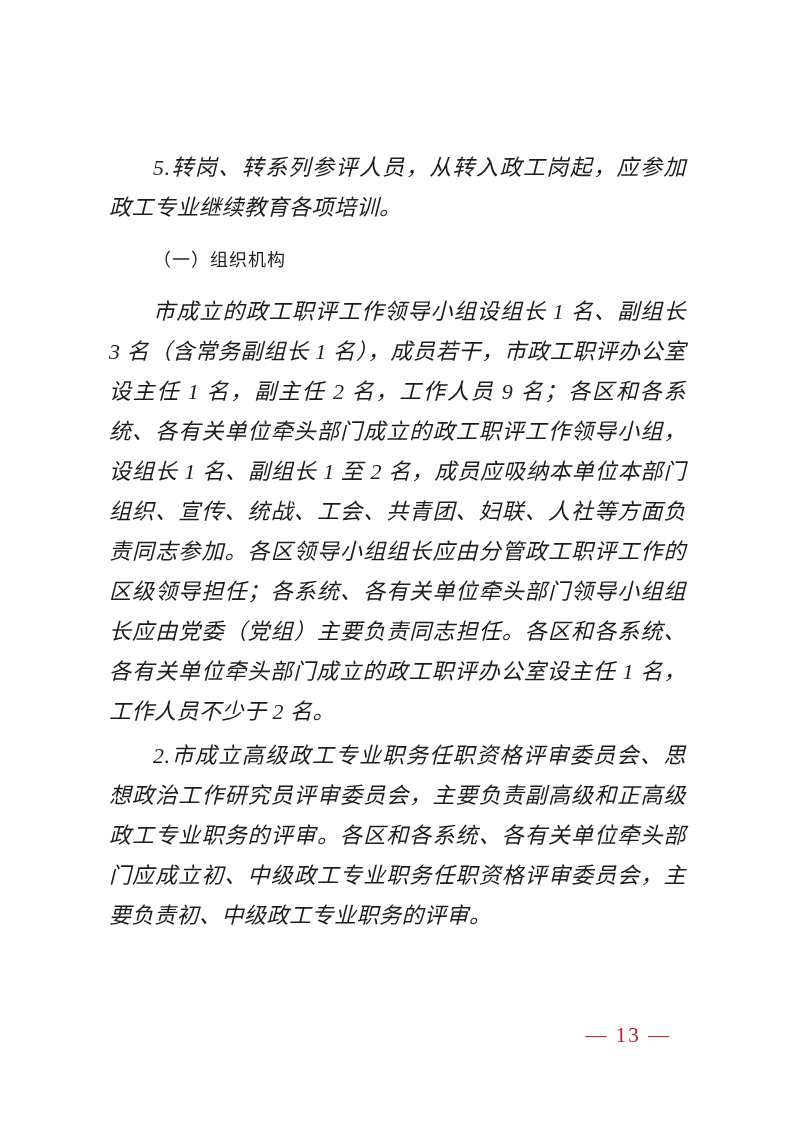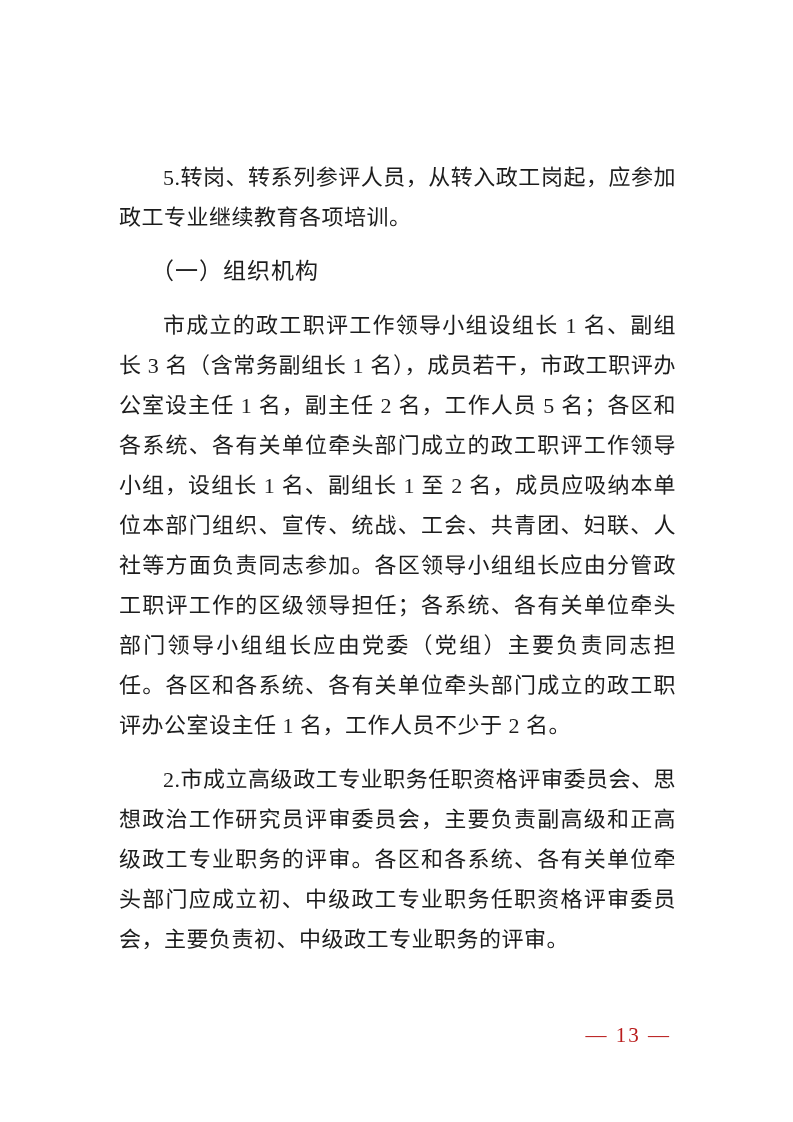--- a/index.html
+++ b/index.html
@@ -17,41 +17,42 @@
     font-family: "Liberation Serif", "DejaVu Serif", serif;
     color: #1c1c1c;
   }
   .content {
     position: absolute;
     left: 105px;
     top: 144px;
     width: 585px;
   }
   .para {
-    margin: 14px;
+    margin: 4px;
     font-size: 22px;
     line-height: 40px;
     letter-spacing: 0.5px;
     text-align: justify;
     text-indent: 2em;
     font-weight: 400;
+    font-style: italic;
   }
   .heading-1 {
     margin: 0;
     font-family: "Liberation Sans", "DejaVu Sans", sans-serif;
     font-weight: 700;
     font-size: 23px;
     line-height: 40px;
     letter-spacing: 0.5px;
     text-indent: 2em;
     color: #141414;
   }
   .heading-2 {
-    margin: 0;
-    font-size: 23px;
+    margin: 12px;
+    font-size: 18px;
     font-weight: 400;
     line-height: 40px;
     letter-spacing: 1px;
     text-indent: 2em;
     color: #1c1c1c;
   }
   .footer {
     position: absolute;
     top: 1021px;
     right: 122px;
@@ -62,17 +63,17 @@
     white-space: pre;
   }
 </style>
 </head>
 <body>
 
 <div class="page">
   <main class="content">
     <p class="para">5.转岗、转系列参评人员，从转入政工岗起，应参加政工专业继续教育各项培训。</p>
     <h3 class="heading-2">（一）组织机构</h3>
-    <p class="para">市成立的政工职评工作领导小组设组长 1 名、副组长 3 名（含常务副组长 1 名），成员若干，市政工职评办公室设主任 1 名，副主任 2 名，工作人员 5 名；各区和各系统、各有关单位牵头部门成立的政工职评工作领导小组，设组长 1 名、副组长 1 至 2 名，成员应吸纳本单位本部门组织、宣传、统战、工会、共青团、妇联、人社等方面负责同志参加。各区领导小组组长应由分管政工职评工作的区级领导担任；各系统、各有关单位牵头部门领导小组组长应由党委（党组）主要负责同志担任。各区和各系统、各有关单位牵头部门成立的政工职评办公室设主任 1 名，工作人员不少于 2 名。</p>
+    <p class="para">市成立的政工职评工作领导小组设组长 1 名、副组长 3 名（含常务副组长 1 名），成员若干，市政工职评办公室设主任 1 名，副主任 2 名，工作人员 9 名；各区和各系统、各有关单位牵头部门成立的政工职评工作领导小组，设组长 1 名、副组长 1 至 2 名，成员应吸纳本单位本部门组织、宣传、统战、工会、共青团、妇联、人社等方面负责同志参加。各区领导小组组长应由分管政工职评工作的区级领导担任；各系统、各有关单位牵头部门领导小组组长应由党委（党组）主要负责同志担任。各区和各系统、各有关单位牵头部门成立的政工职评办公室设主任 1 名，工作人员不少于 2 名。</p>
     <p class="para">2.市成立高级政工专业职务任职资格评审委员会、思想政治工作研究员评审委员会，主要负责副高级和正高级政工专业职务的评审。各区和各系统、各有关单位牵头部门应成立初、中级政工专业职务任职资格评审委员会，主要负责初、中级政工专业职务的评审。</p>
   </main>
   <div class="footer">— 13 —</div>
 </div>
 
 </body></html>

